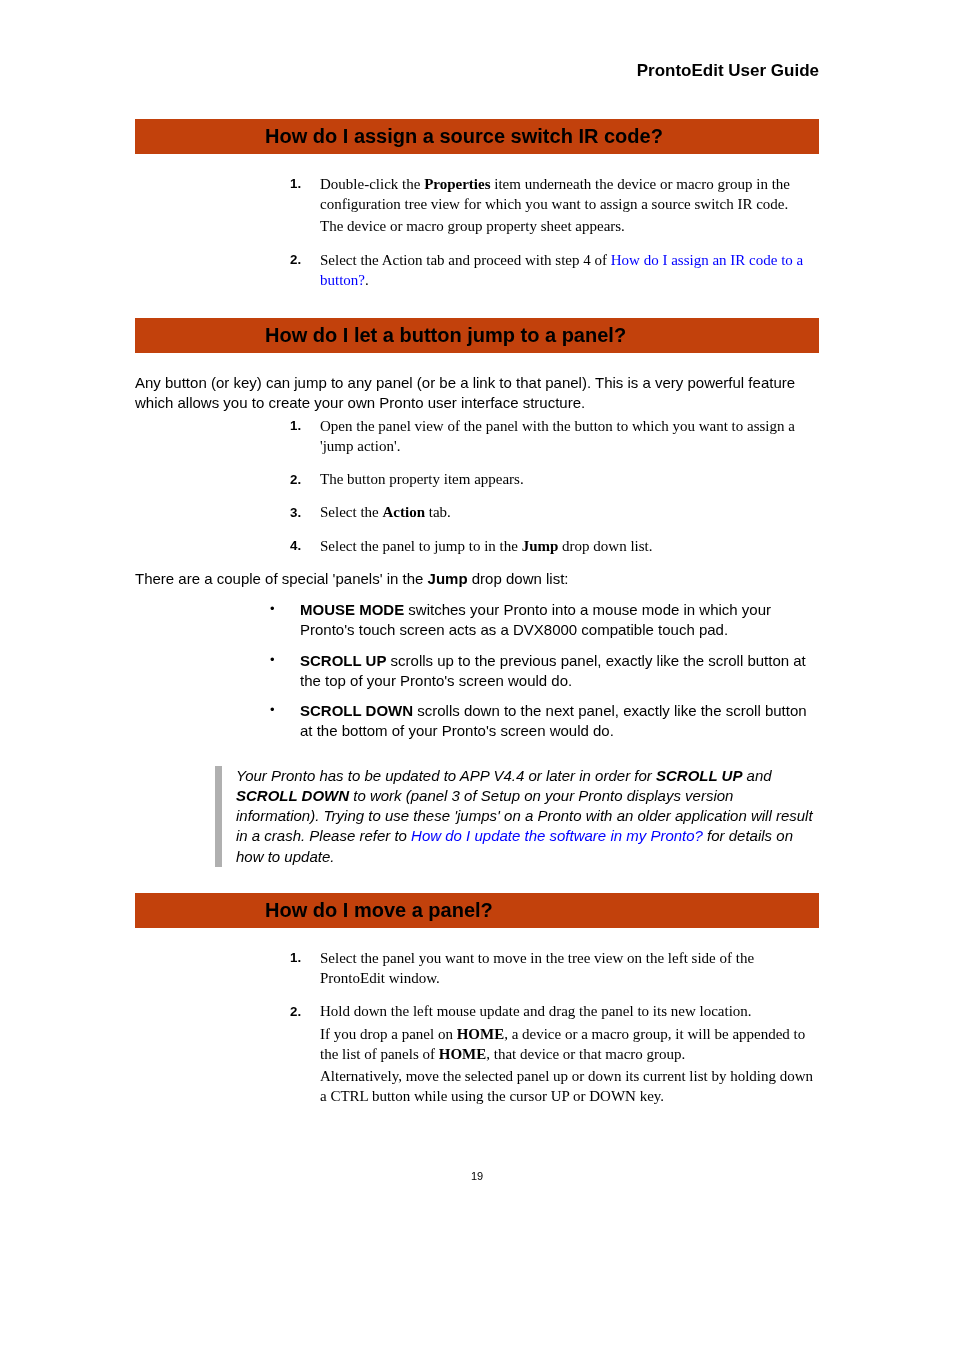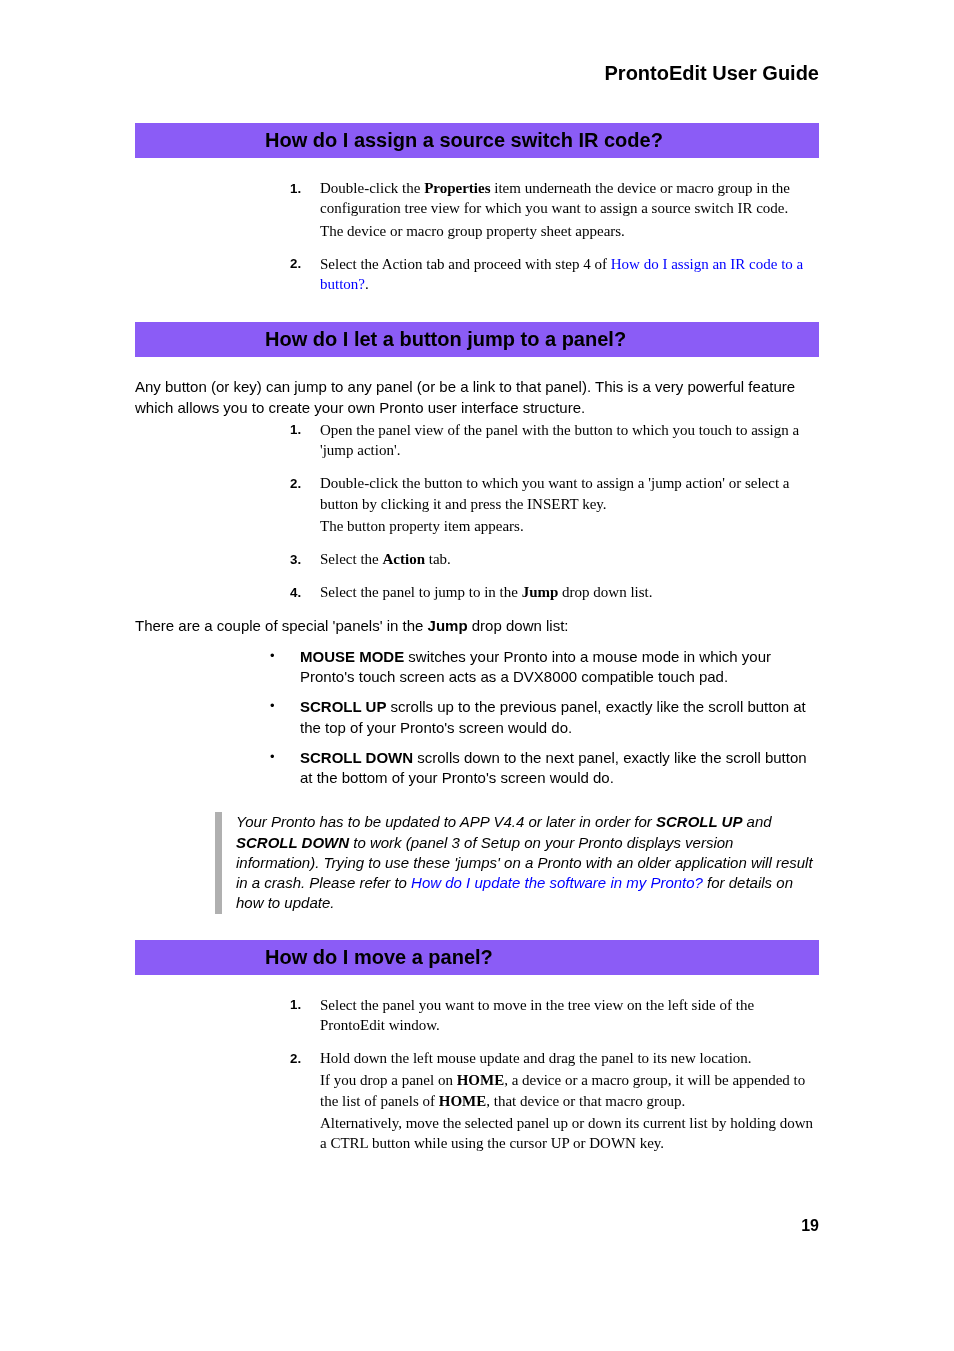--- a/index.html
+++ b/index.html
@@ -12,25 +12,25 @@
       font-size: 15px;
       color: #000;
       background: #fff;
       width: 954px;
       padding: 60px 135px 60px 135px;
       line-height: 1.35;
     }
     .header {
       text-align: right;
       font-weight: bold;
-      font-size: 20px;
+      font-size: 17px;
       margin-bottom: 36px;
     }
     .section-heading {
-      background: #8b5cf6;
+      background: #c2410c;
       font-weight: bold;
       font-size: 20px;
       padding: 4px 10px 4px 0;
       margin-bottom: 20px;
       margin-top: 20px;
       text-indent: 130px;
     }
     .content-area {
       margin-bottom: 26px;
     }
@@ -92,24 +92,23 @@
       width: 7px;
       background: #b0b0b0;
       flex-shrink: 0;
       margin-right: 14px;
     }
     .note-text {
       font-style: italic;
       flex: 1;
     }
     .page-number {
-      text-align: right;
-      font-size: 16px;
+      text-align: center;
+      font-size: 11px;
       margin-top: 60px;
-      font-weight: bold;
     }
   </style>
 </head>
 <body>
 
 <div class="header">
   <span>ProntoEdit User Guide</span>
 </div>
 
 <div class="section-heading">How do I assign a source switch IR code?</div>
@@ -131,27 +130,26 @@
     </ol>
 </div>
 
 <div class="section-heading">How do I let a button jump to a panel?</div>
 <div class="content-area">
   <p class="intro-para">Any button (or key) can jump to any panel (or be a link to that panel). This is a very powerful feature which allows you to create your own Pronto user interface structure.</p>
   <ol class="ordered-list" id="jump-panel-steps">
       <li>
         <div class="num">1.</div>
         <div class="body">
-          <p>Open the panel view of the panel with the button to which you touch to assign a 'jump action'.</p>
+          <p>Open the panel view of the panel with the button to which you want to assign a 'jump action'.</p>
         </div>
       </li>
       <li>
         <div class="num">2.</div>
         <div class="body">
-          <p>Double-click the button to which you want to assign a 'jump action' or select a button by clicking it and press the INSERT key.</p>
           <p>The button property item appears.</p>
         </div>
       </li>
       <li>
         <div class="num">3.</div>
         <div class="body">
           <p><span>Select the </span><b>Action</b><span> tab.</span></p>
         </div>
       </li>
       <li>

